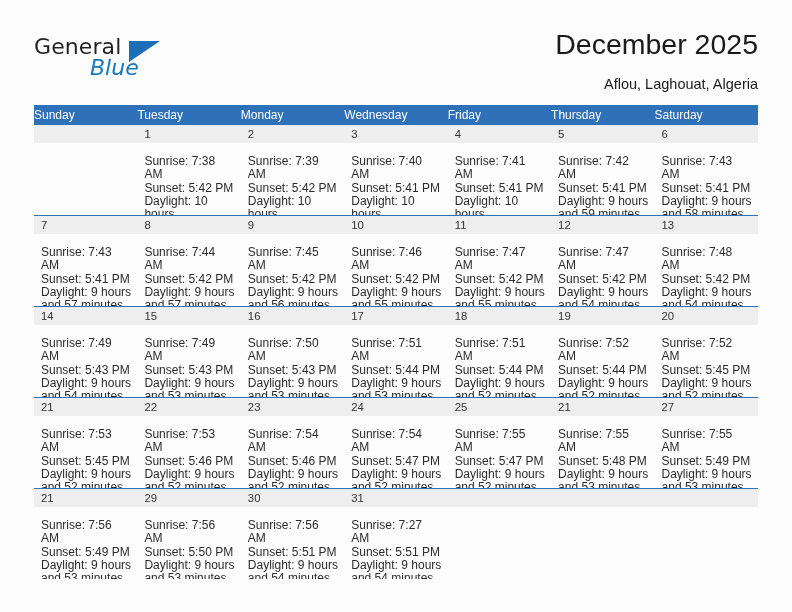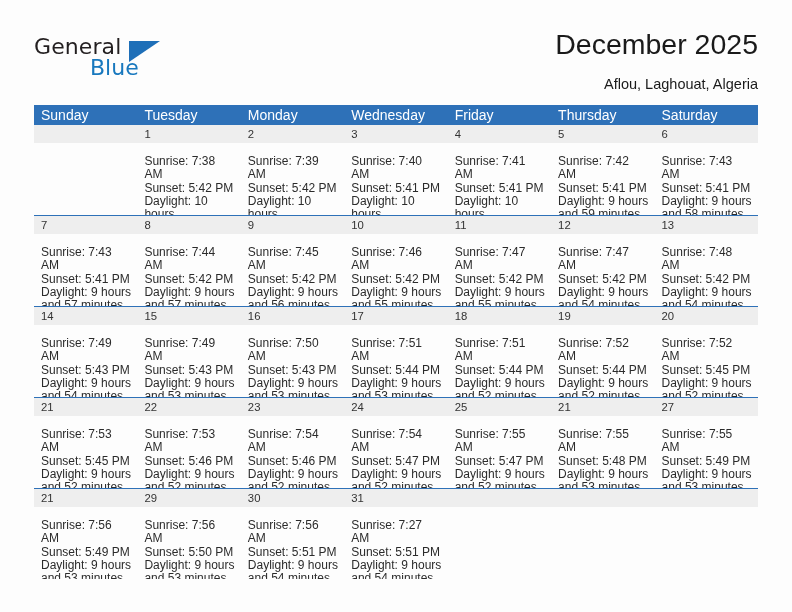--- a/index.html
+++ b/index.html
@@ -41,20 +41,21 @@
     font-family: "DejaVu Sans", sans-serif;
     font-weight: 400;
   }
   .logo-blue {
     position: absolute;
     left: 56px; top: 21px;
     font-size: 22px;
     color: #1878be;
     font-family: "DejaVu Sans", sans-serif;
     font-weight: 400;
+    font-style: italic;
   }
   .logo-tri {
     position: absolute;
     left: 95px; top: 7px;
     width: 0; height: 0;
     border-left: 31px solid #1e6fb8;
     border-bottom: 21px solid transparent;
   }
 
   .title-block {
@@ -88,23 +89,22 @@
     width: 724px;
   }
   .dow-row {
     display: flex;
     background: #2e71b8;
     height: 20px;
   }
   .dow {
     flex: 1 1 0;
     color: #ffffff;
-    font-size: 14px;
+    font-size: 12px;
     line-height: 20px;
-    padding-left: 7px;
     white-space: nowrap;
     overflow: hidden;
   }
 
   .week {
     position: relative;
     border-top: 1.6px solid #2e71b8;
   }
   .week:first-of-type {
     border-top: none;

